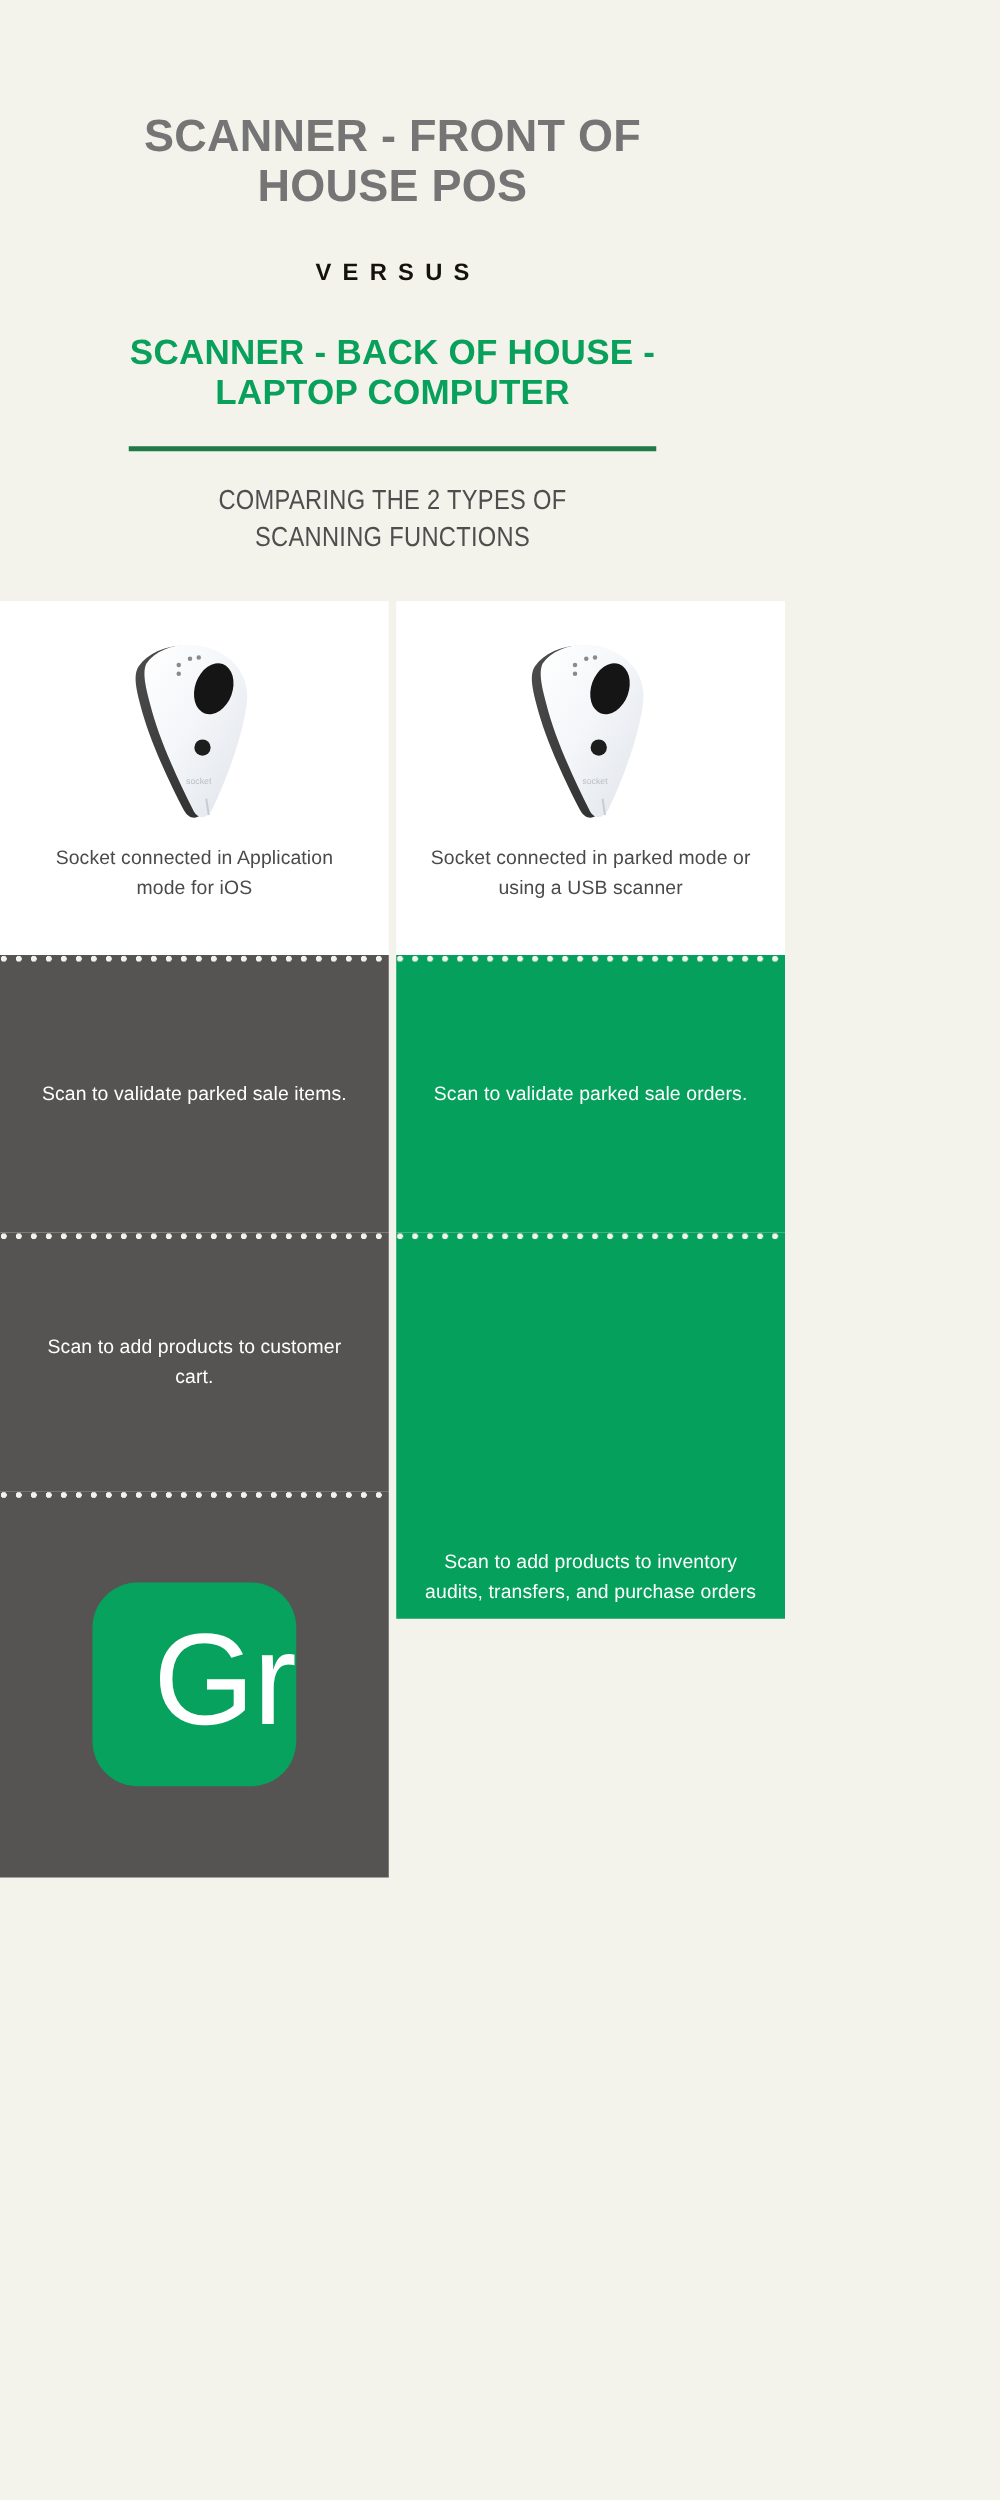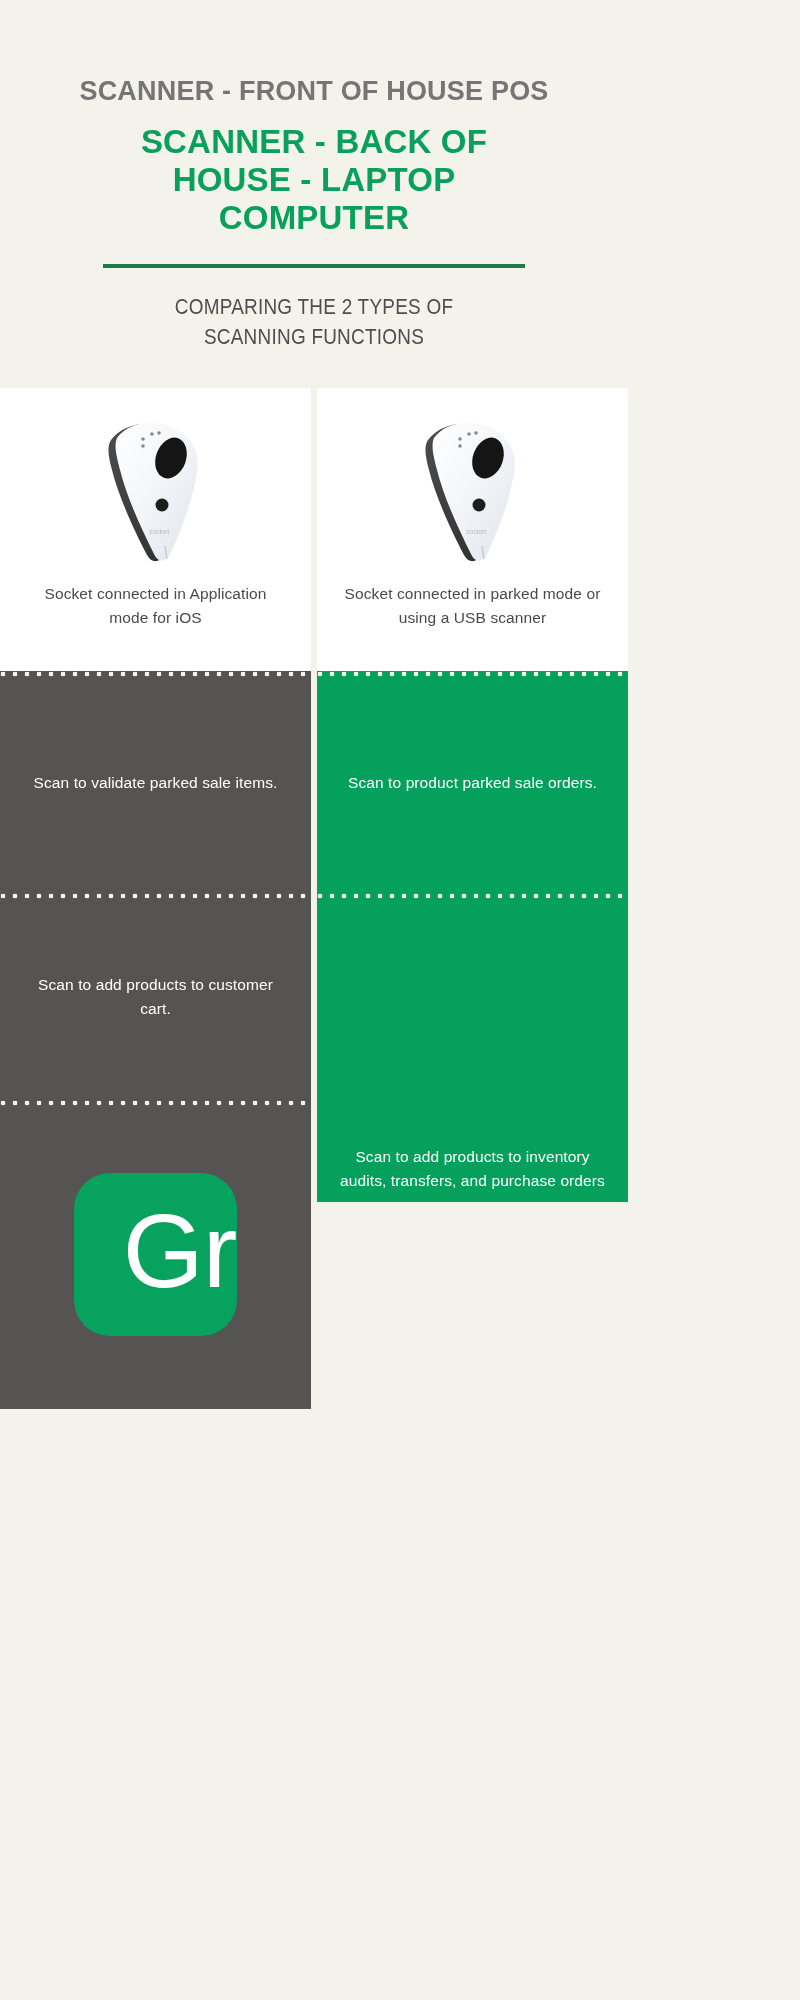--- a/index.html
+++ b/index.html
@@ -29,50 +29,50 @@
 
   
   .header {
     padding: 72px 42px 0 42px;
     text-align: center;
   }
 
   .title-gray {
     font-family: "Liberation Sans", sans-serif;
     font-weight: bold;
-    font-size: 27px;
+    font-size: 36px;
     line-height: 1.12;
     letter-spacing: 0.2px;
     color: #757575;
     text-transform: uppercase;
-    margin: 4px auto;
+    margin: 17px auto;
     max-width: 500px;
   }
 
   .versus {
     font-family: "Liberation Sans", sans-serif;
     font-weight: bold;
     font-size: 19px;
     letter-spacing: 9px;
     color: #14110f;
     text-transform: uppercase;
     margin-top: 38px;
     margin-bottom: 0;
     padding-left: 9px;
   }
 
   .title-green {
     font-family: "Liberation Sans", sans-serif;
     font-weight: bold;
-    font-size: 33px;
+    font-size: 28px;
     line-height: 1.15;
     letter-spacing: 0.2px;
     color: #08a05b;
     text-transform: uppercase;
-    margin: 17px auto 0 auto;
+    margin: 36px auto 0 auto;
     max-width: 470px;
   }
 
   .divider {
     width: 422px;
     height: 4px;
     background: #1f7a45;
     margin: 27px auto 0 auto;
   }
 
@@ -193,20 +193,21 @@
   .tail { height: 44px; background: #f3f3ec; }
 </style>
 </head>
 <body>
 
 <div class="poster">
 
   <div class="header">
     <h1 class="title-gray">SCANNER - FRONT OF HOUSE POS</h1>
 
+    <div class="versus">VERSUS</div>
 
     <h2 class="title-green">SCANNER - BACK OF HOUSE - LAPTOP COMPUTER</h2>
 
     <div class="divider"></div>
 
     <div class="subtitle">COMPARING THE 2 TYPES OF SCANNING FUNCTIONS</div>
   </div>
 
   <div class="columns">
 
@@ -297,21 +298,21 @@
             <circle cx="78" cy="27" r="1.8" fill="#8a8a8a"></circle>
             <text x="78" y="128" font-size="7" fill="#b9bfc7" font-family="Liberation Sans, sans-serif" text-anchor="middle">socket</text>
             <path d="M84 140 L 86 153" stroke="#c8ccd3" stroke-width="1.6" fill="none"></path>
           </svg>
         </div>
         <div class="scanner-caption">Socket connected in parked mode or using a USB scanner</div>
       </div>
 
 
       <div class="panel panel-green dotted h-b">
-        <span>Scan to product parked sale orders.</span>
+        <span>Scan to validate parked sale orders.</span>
       </div>
 
       <div class="panel panel-green dotted h-c-right">
         <span>Scan to add products to inventory audits, transfers, and purchase orders</span>
       </div>
     </div>
 
   </div>
 
   <div class="tail"></div>

